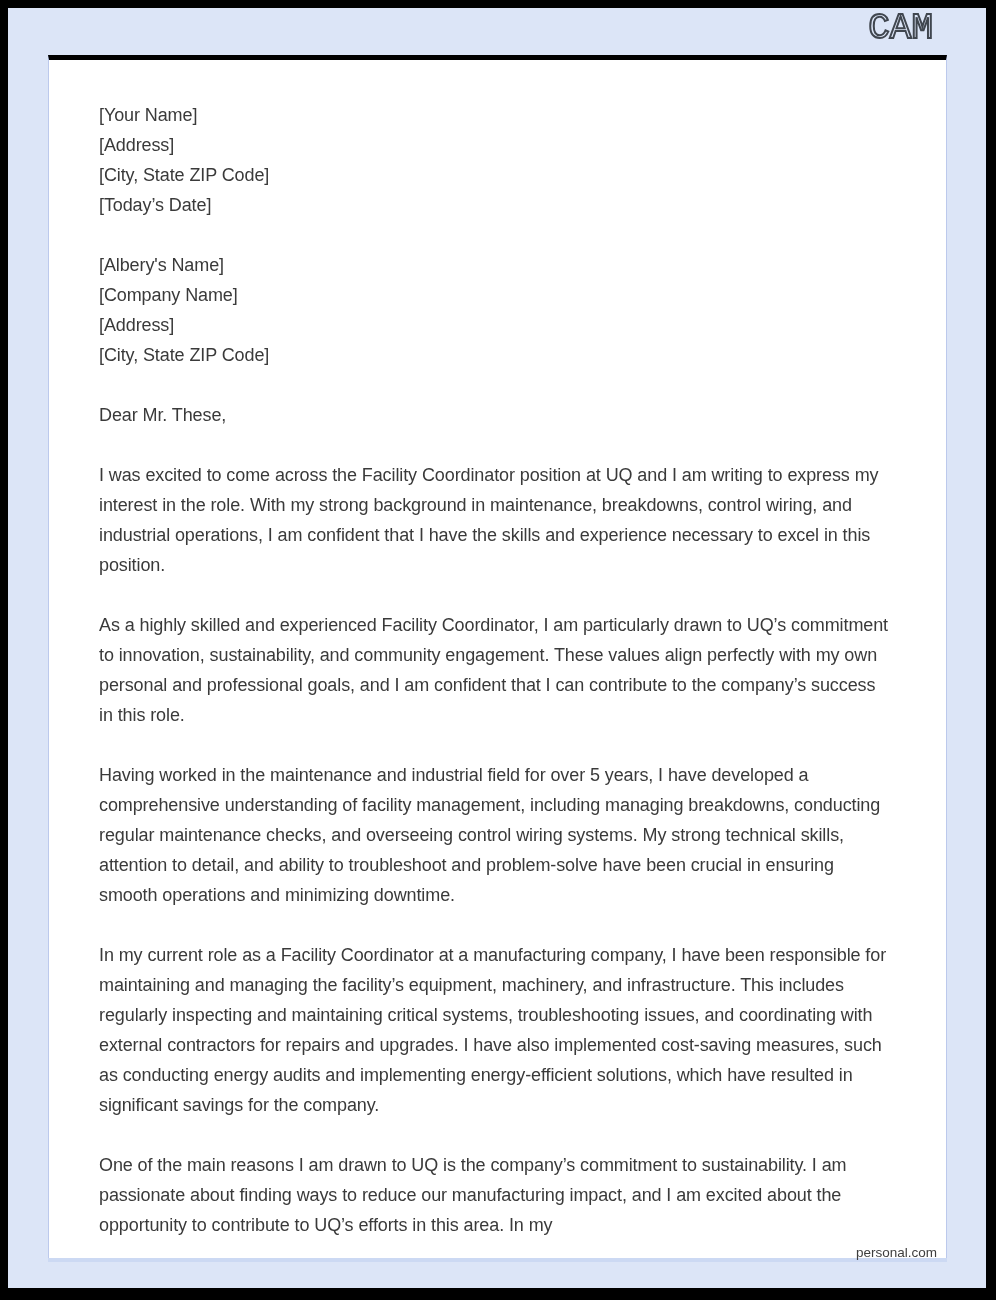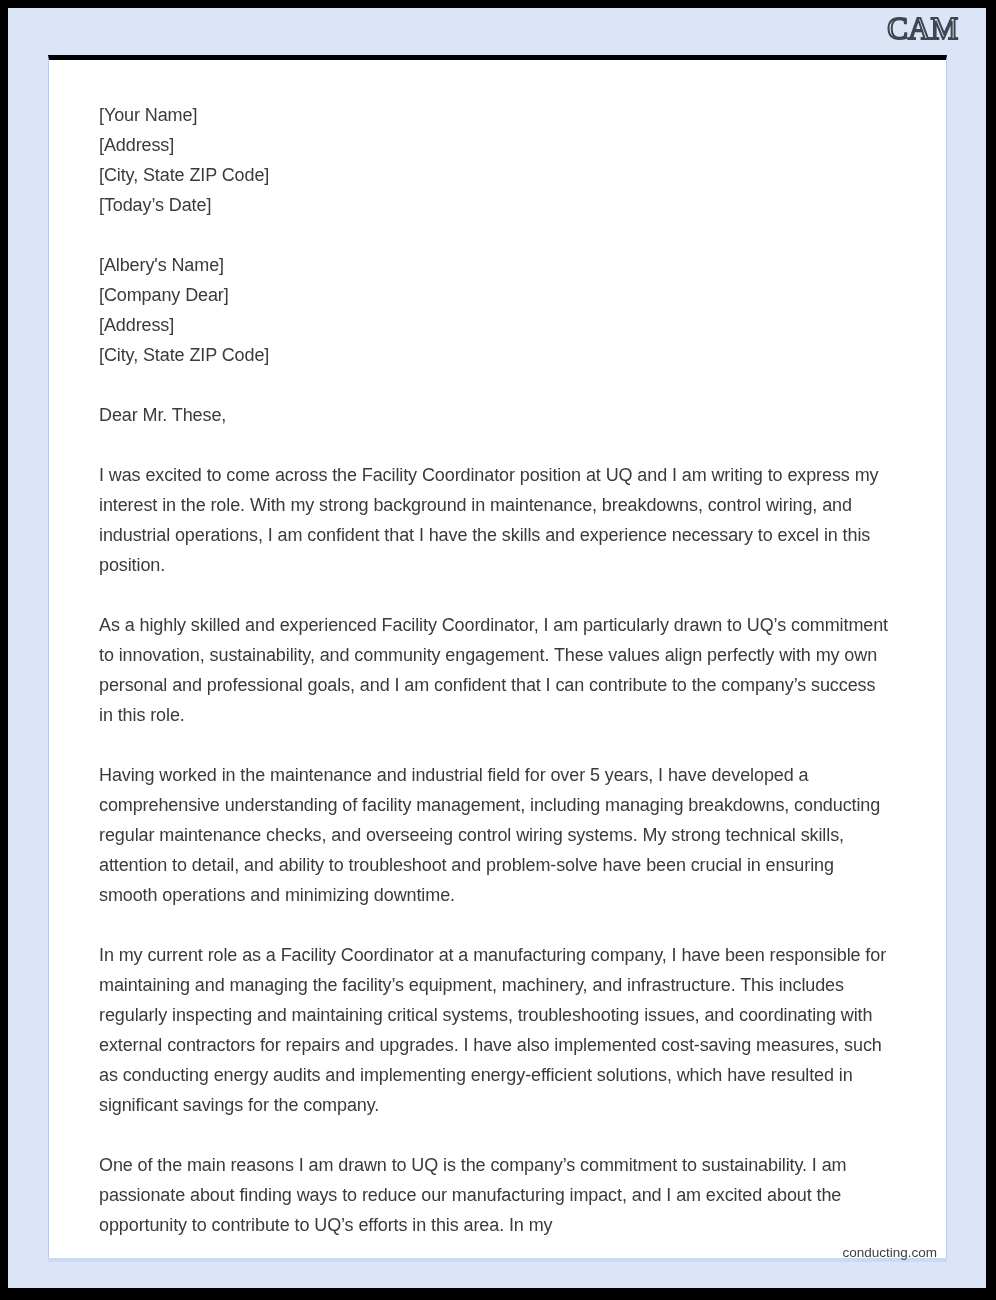--- a/index.html
+++ b/index.html
@@ -16,24 +16,24 @@
     position: absolute;
     left: 8px; top: 8px;
     width: 978px; height: 1280px;
     background: #dce5f7;
     z-index: 0;
   }
 
   
   .brand-logo {
     position: absolute;
-    top: 4px; right: 38px;
+    top: 4px; right: 63px;
     z-index: 2;
-    font-family: Liberation Serif, serif;
-    font-size: 31px;
+    font-family: Liberation Mono, monospace;
+    font-size: 36px;
     line-height: 50px;
     font-weight: 400;
     letter-spacing: 0px;
     color: transparent;
     -webkit-text-stroke: 2px #40464f;
     text-stroke: 2px #40464f;
   }
 
   
   .page {
@@ -103,37 +103,37 @@
 
     <div>
       <div class="addr-line">[Your Name]</div>
       <div class="addr-line">[Address]</div>
       <div class="addr-line">[City, State ZIP Code]</div>
       <div class="addr-line">[Today’s Date]</div>
     </div>
 
     <div class="block-gap">
       <div class="addr-line">[Albery's Name]</div>
-      <div class="addr-line">[Company Dear]</div>
+      <div class="addr-line">[Company Name]</div>
       <div class="addr-line">[Address]</div>
       <div class="addr-line">[City, State ZIP Code]</div>
     </div>
 
     <div class="block-gap">Dear Mr. These,</div>
 
     <p class="para">I was excited to come across the Facility Coordinator position at UQ and I am writing to express my interest in the role. With my strong background in maintenance, breakdowns, control wiring, and industrial operations, I am confident that I have the skills and experience necessary to excel in this position.</p>
     <p class="para">As a highly skilled and experienced Facility Coordinator, I am particularly drawn to UQ’s commitment to innovation, sustainability, and community engagement. These values align perfectly with my own personal and professional goals, and I am confident that I can contribute to the company’s success in this role.</p>
     <p class="para">Having worked in the maintenance and industrial field for over 5 years, I have developed a comprehensive understanding of facility management, including managing breakdowns, conducting regular maintenance checks, and overseeing control wiring systems. My strong technical skills, attention to detail, and ability to troubleshoot and problem-solve have been crucial in ensuring smooth operations and minimizing downtime.</p>
     <p class="para">In my current role as a Facility Coordinator at a manufacturing company, I have been responsible for maintaining and managing the facility’s equipment, machinery, and infrastructure. This includes regularly inspecting and maintaining critical systems, troubleshooting issues, and coordinating with external contractors for repairs and upgrades. I have also implemented cost-saving measures, such as conducting energy audits and implementing energy-efficient solutions, which have resulted in significant savings for the company.</p>
 
     <p class="para"><span>One of the main reasons I am drawn to UQ is the company’s commitment to sustainability. I am passionate about finding ways to reduce our manufacturing impact, </span><span class="overflow-hl">and I am excited about the opportunity to contribute to UQ’s efforts in this area. In my</span></p>
 
   </div>
 </div>
 
 <div class="page-bottom-rule"></div>
 
-<div class="watermark">conducting.com</div>
+<div class="watermark">personal.com</div>
 
 <div class="frame frame-top"></div>
 <div class="frame frame-left"></div>
 <div class="frame frame-right"></div>
 <div class="frame frame-bottom"></div>
 
 </body></html>

